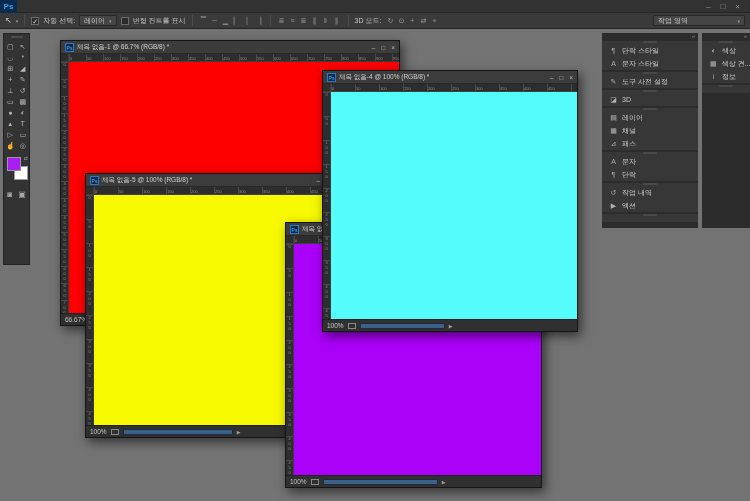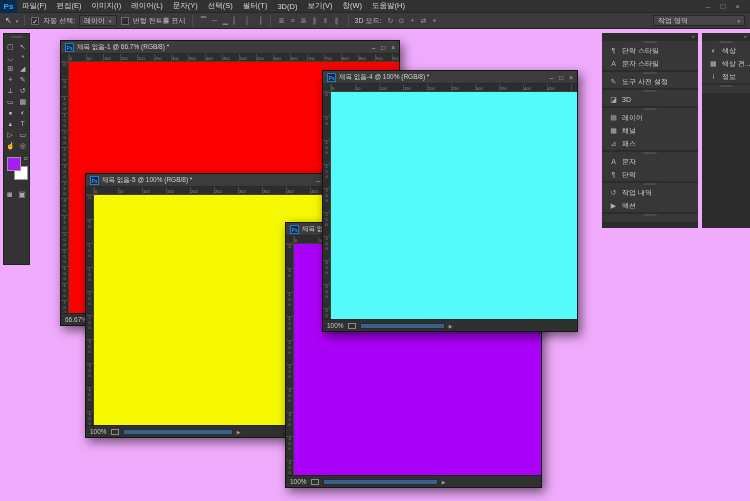--- a/index.html
+++ b/index.html
@@ -1,17 +1,17 @@
 <!DOCTYPE html>
 <html><head>
 <meta charset="utf-8">
 <style>
   html,body{margin:0;padding:0;background:#000;}
   *{box-sizing:border-box;font-family:"Liberation Sans",sans-serif;}
-  #screen{position:relative;width:750px;height:501px;background:#f0abfc;overflow:hidden;}
+  #screen{position:relative;width:750px;height:501px;background:#737373;overflow:hidden;}
 
   
   #menubar{height:13px;display:flex;align-items:center;background:#323232;border-bottom:1px solid #262626;font-size:7.5px;color:#d8d8d8;}
   #ps-logo{width:17px;height:13px;font-size:8px;font-weight:bold;text-align:center;line-height:13px;flex:0 0 auto;}
   #menus{display:flex;align-items:center;}
   .menu-item{padding:0 5px;white-space:nowrap;cursor:default;}
   #app-controls{margin-left:auto;display:flex;gap:10px;padding-right:10px;color:#9f9f9f;font-size:8px;}
 
   
   #optionsbar{height:16px;display:flex;align-items:center;background:#3a3a3a;border-bottom:1px solid #222;font-size:7px;color:#c9c9c9;gap:4px;padding:0 5px;}
@@ -74,33 +74,20 @@
   #win-purple{left:285px;top:222px;width:257px;height:266px;z-index:30;--sp:24px;--mw:115px;}
   #win-cyan  {left:322px;top:70px;width:256px;height:262px;z-index:40;--sp:24px;--mw:85px;}
 </style>
 </head>
 <body>
 
 <div id="screen">
 
   <div id="menubar">
     <span id="ps-logo" style="background: rgb(10, 43, 77); color: rgb(55, 165, 245);">Ps</span>
-    <div id="menus">
-        <span class="menu-item">파일(F)</span>
-        <span class="menu-item">편집(E)</span>
-        <span class="menu-item">이미지(I)</span>
-        <span class="menu-item">레이어(L)</span>
-        <span class="menu-item">문자(Y)</span>
-        <span class="menu-item">선택(S)</span>
-        <span class="menu-item">필터(T)</span>
-        <span class="menu-item">3D(D)</span>
-        <span class="menu-item">보기(V)</span>
-        <span class="menu-item">창(W)</span>
-        <span class="menu-item">도움말(H)</span>
-      </div>
     <div id="app-controls">
         <span>–</span>
         <span>□</span>
         <span>×</span>
       </div>
   </div>
 
   <div id="optionsbar">
     <span class="opt-toolico">↖</span>
     <span class="caret">▾</span>

